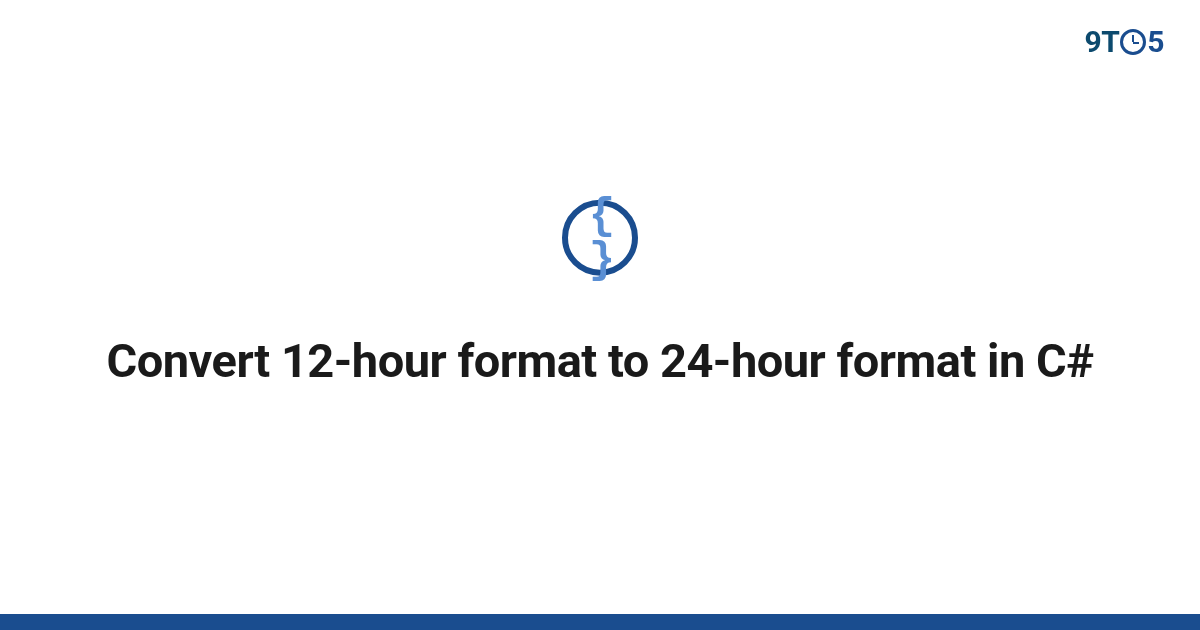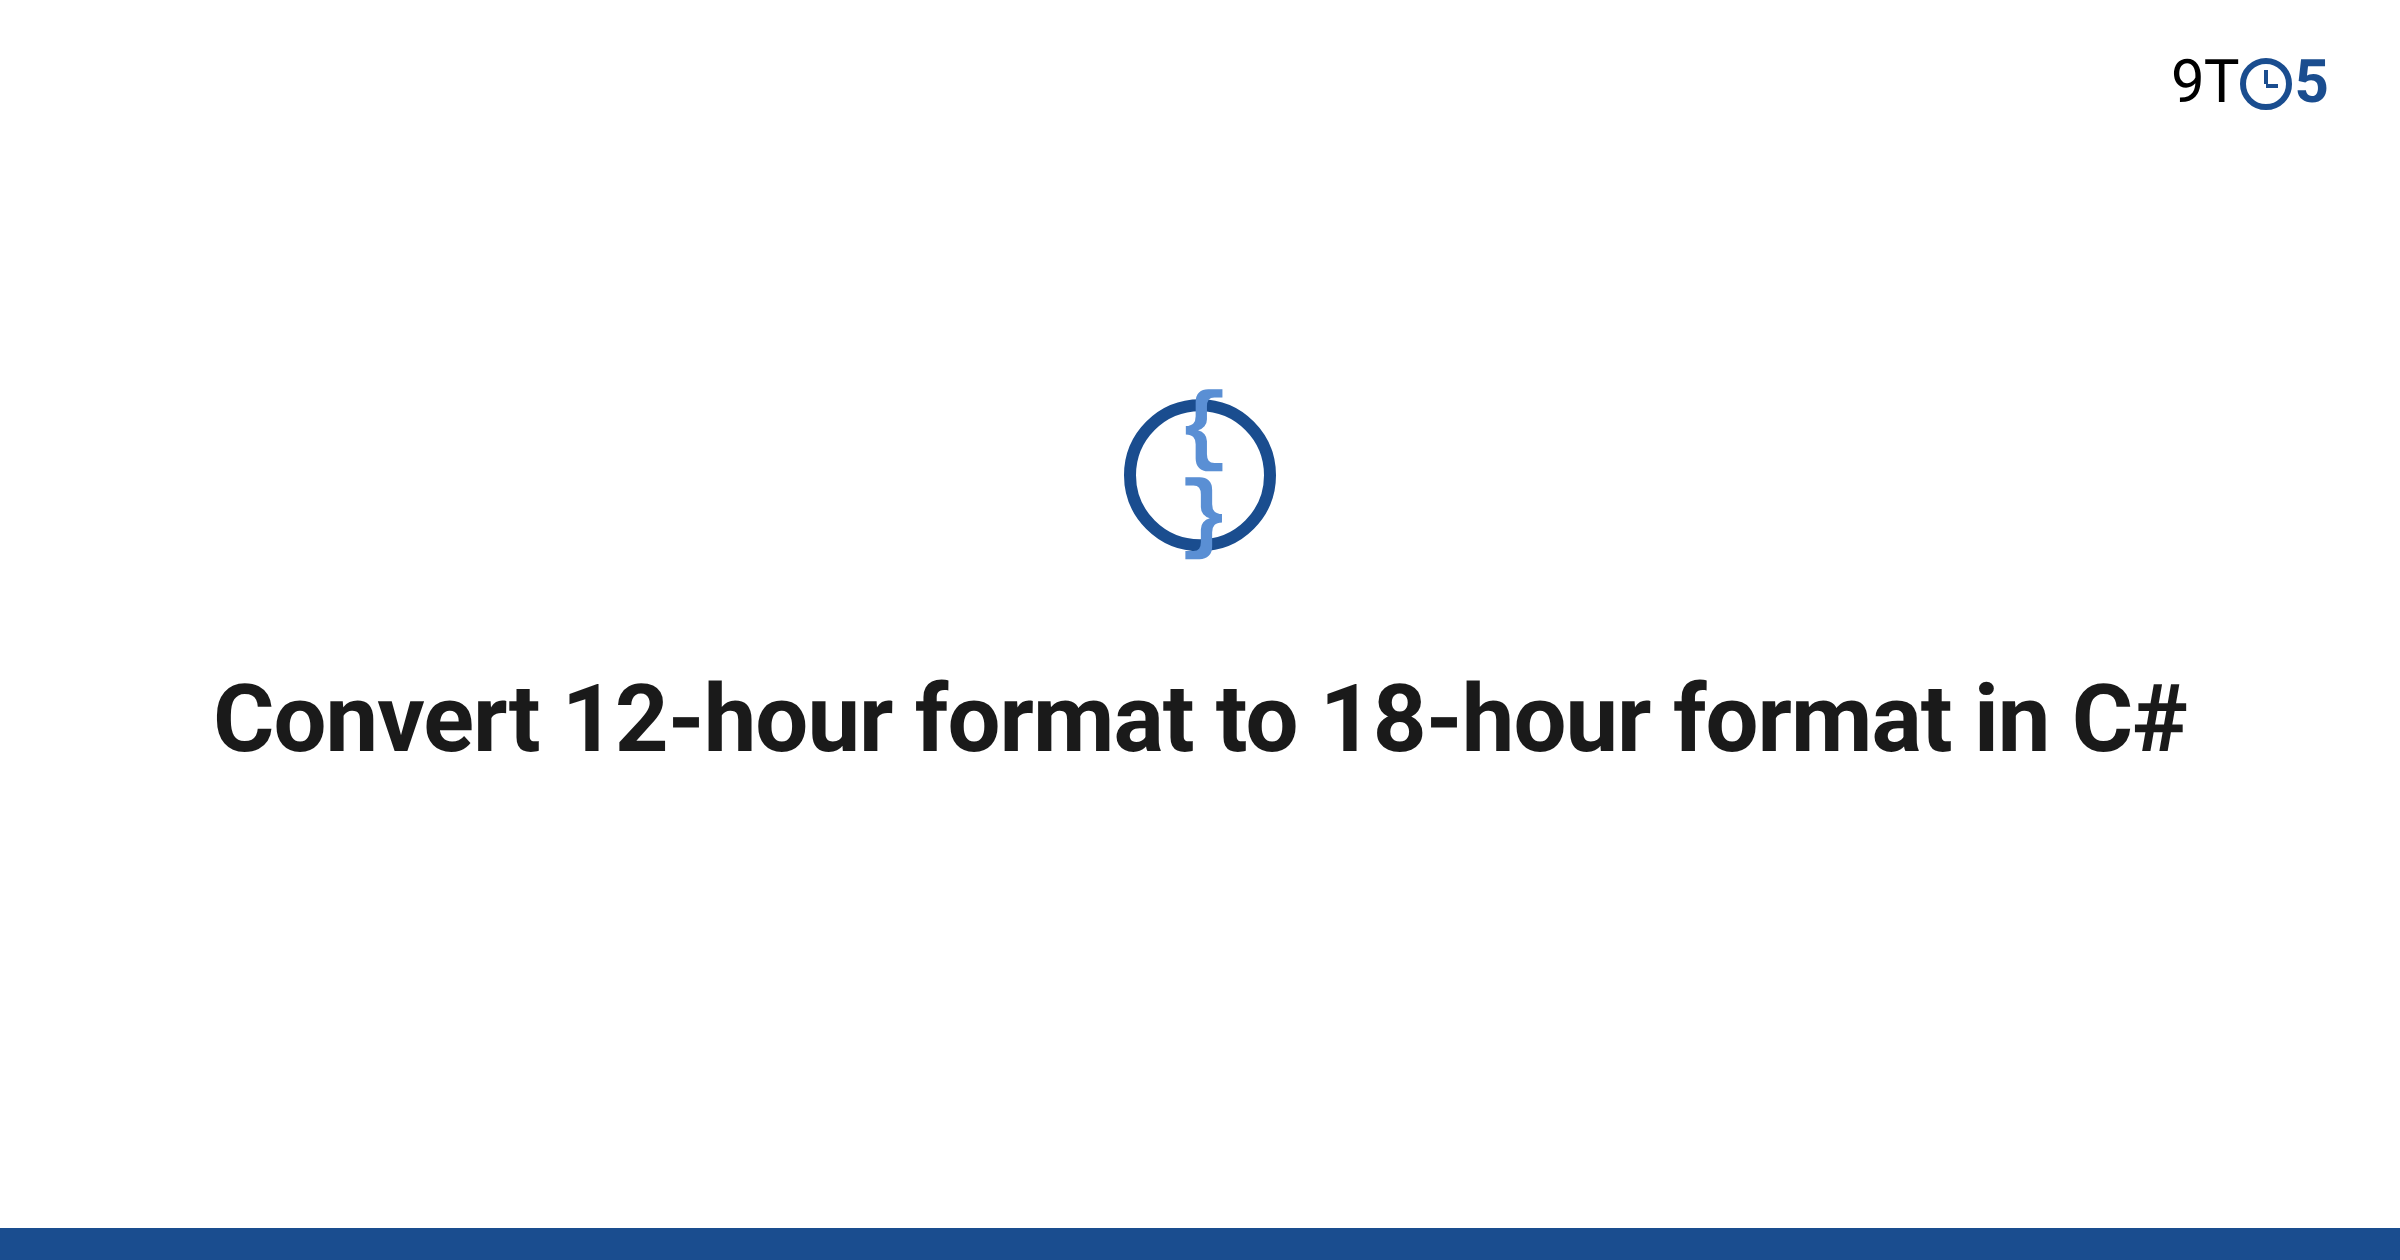--- a/index.html
+++ b/index.html
@@ -19,22 +19,22 @@
       position: absolute;
       top: 24px;
       right: 36px;
       display: flex;
       align-items: center;
       font-size: 30px;
       font-weight: 600;
       letter-spacing: -0.5px;
     }
     .logo-9t {
-      color: #000000;
-      font-weight: 400;
+      color: #0c4a6e;
+      font-weight: 700;
     }
     .logo-clock {
       display: inline-flex;
       align-items: center;
       justify-content: center;
       width: 26px;
       height: 26px;
       border: 3px solid #1a4d8f;
       border-radius: 50%;
       margin: 0 1px;
@@ -119,16 +119,16 @@
 <div class="logo">
   <span class="logo-9t">9T</span>
   <span class="logo-clock"></span>
   <span class="logo-5">5</span>
 </div>
 
 <div class="center-content">
   <div class="icon-circle">
     <span class="braces">{ }</span>
   </div>
-  <h1 class="title">Convert 12-hour format to 18-hour format in C#</h1>
+  <h1 class="title">Convert 12-hour format to 24-hour format in C#</h1>
 </div>
 
 <div class="footer-bar"></div>
 
 </body></html>

